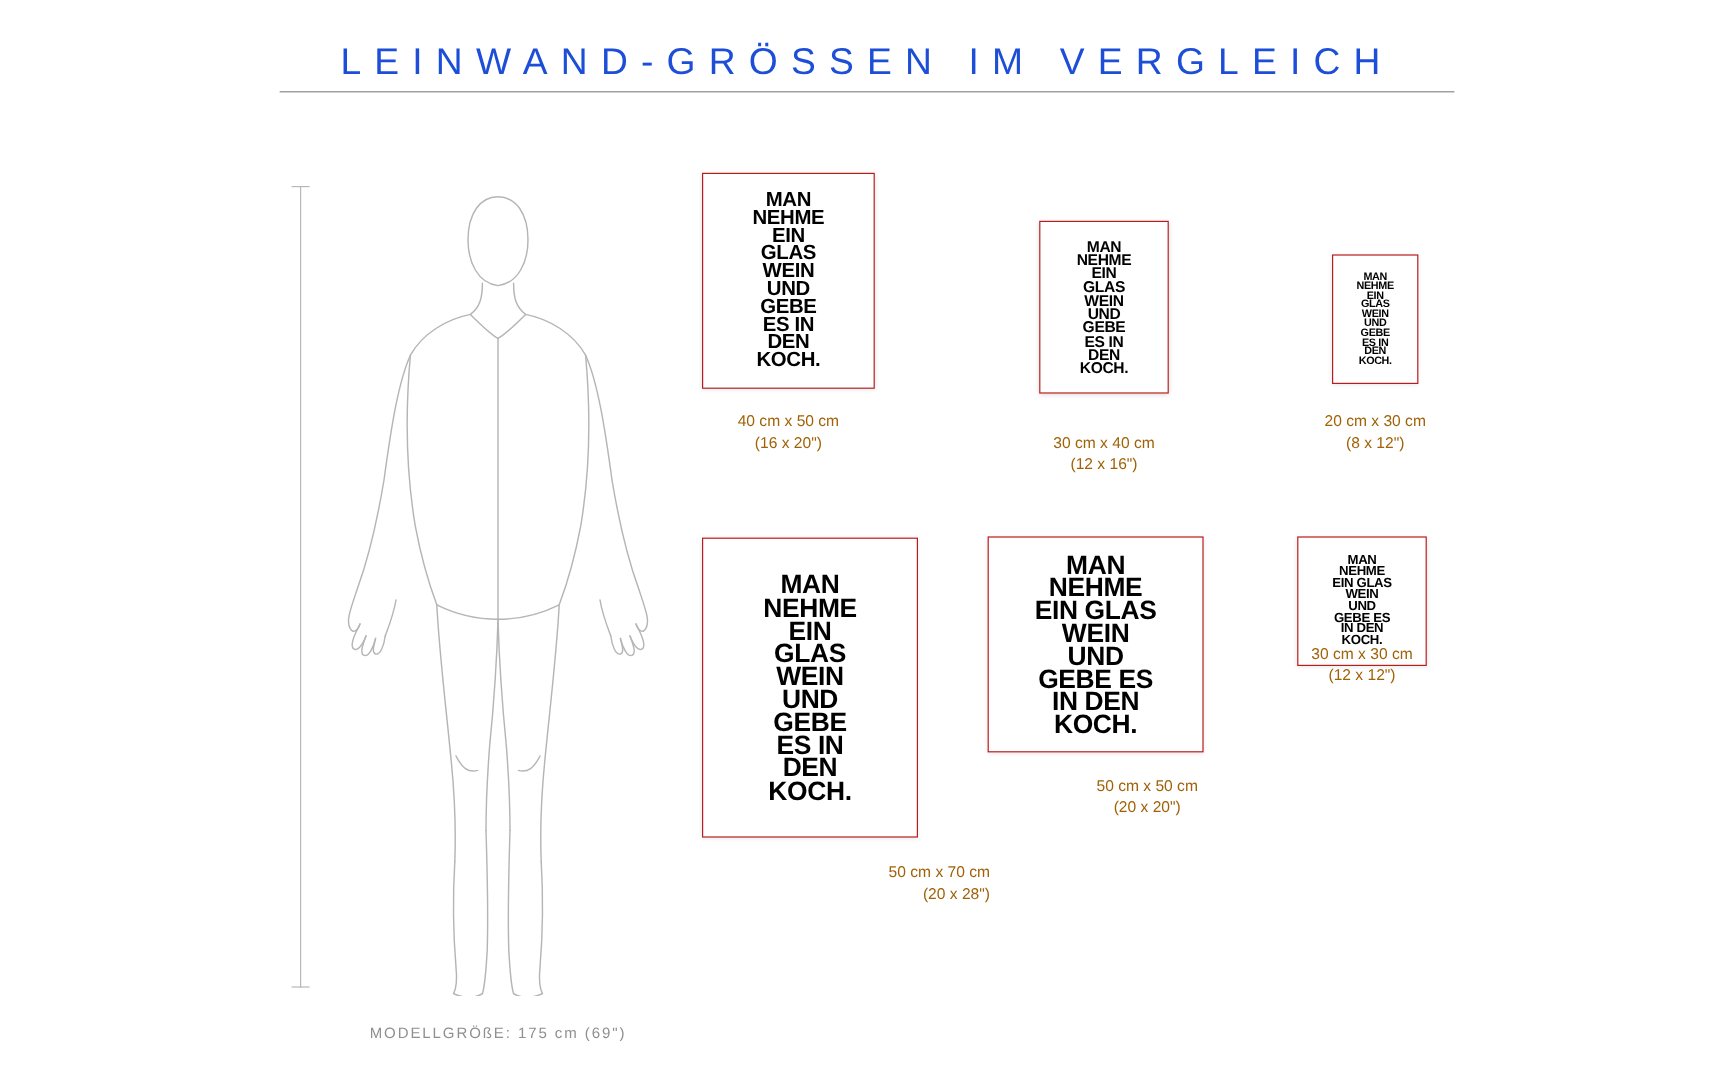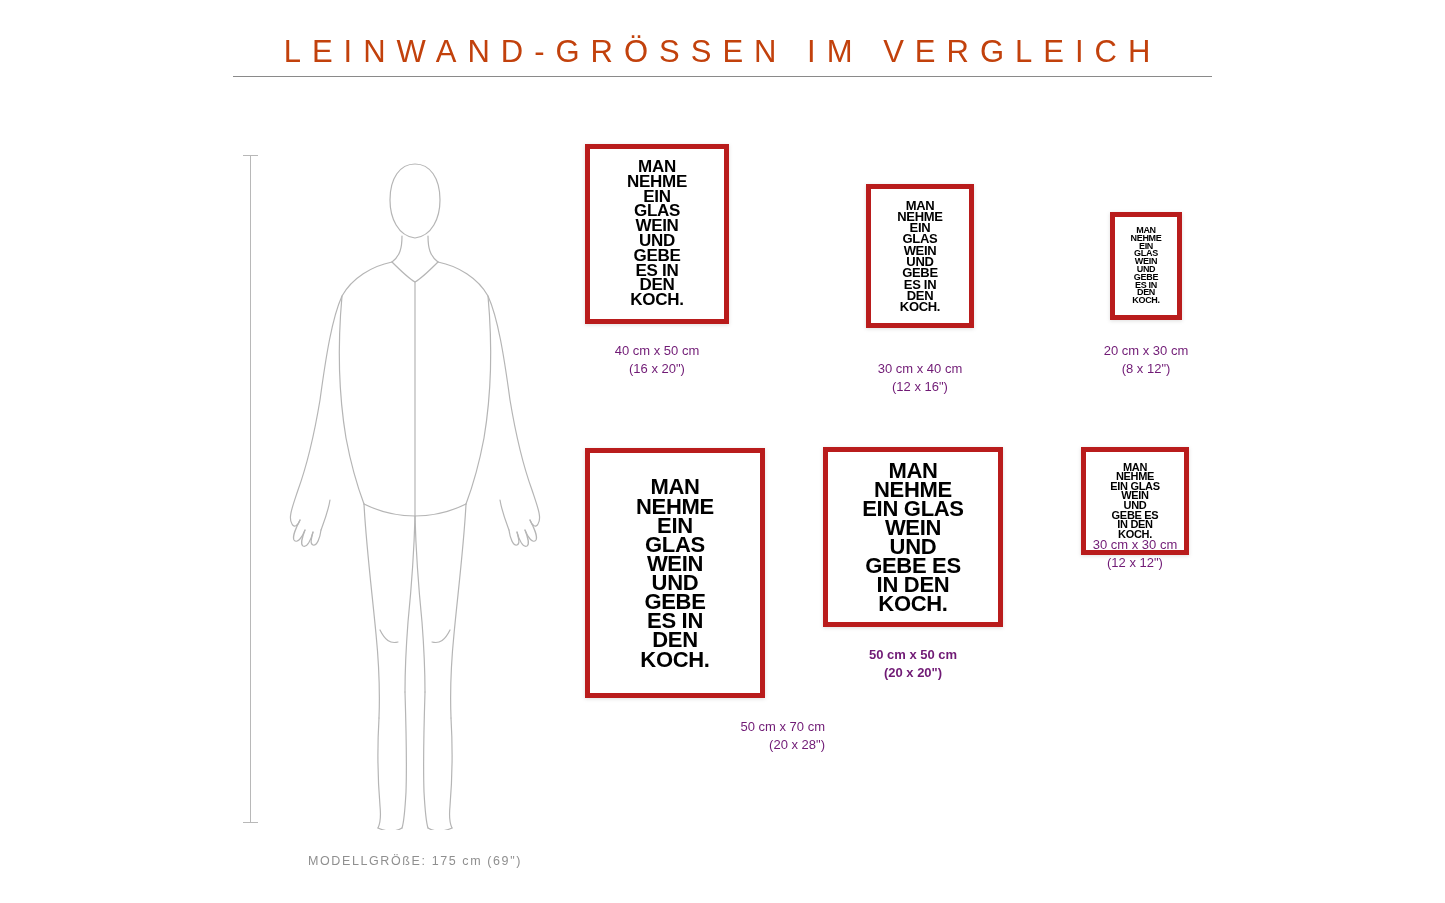--- a/index.html
+++ b/index.html
@@ -20,21 +20,21 @@
   
   .page-title {
     position: absolute;
     top: 34px;
     left: 0;
     width: 1445px;
     text-align: center;
     font-size: 31px;
     letter-spacing: 11px;
     font-weight: 400;
-    color: #c2410c;
+    color: #1d4ed8;
     text-transform: uppercase;
     white-space: nowrap;
   }
   .title-rule {
     position: absolute;
     top: 76px;
     left: 233px;
     width: 979px;
     height: 1px;
     background: #8a8a8a;
@@ -78,21 +78,21 @@
     font-size: 12.5px;
     letter-spacing: 1.6px;
     color: #8f8f8f;
     white-space: nowrap;
   }
 
   
   .canvas {
     position: absolute;
     background: #ffffff;
-    border: 5px solid #b91c1c;
+    border: 1px solid #b91c1c;
     box-shadow: 0 1px 4px rgba(0,0,0,0.13);
     box-sizing: border-box;
     overflow: hidden;
     padding-left: 44px;
   }
   .art {
     position: absolute;
     left: 0; right: 0; top: 0; bottom: 0;
     display: flex;
     flex-direction: column;
@@ -104,41 +104,41 @@
     text-align: center;
     line-height: 0.87;
     letter-spacing: -0.3px;
   }
   .art .ln { display: block; white-space: nowrap; }
 
   .caption {
     position: absolute;
     text-align: center;
     font-size: 13px;
-    color: #701a75;
+    color: #a16207;
     line-height: 1.35;
     white-space: nowrap;
   }
   .caption .sub { display: block; }
 
   
   #canvas-40x50 { left: 585px; top: 144px; width: 144px; height: 180px; }
   #cap-40x50   { left: 525px; top: 342px; width: 264px; }
 
   #canvas-30x40 { left: 866px; top: 184px; width: 108px; height: 144px; }
   #cap-30x40   { left: 786px; top: 360px; width: 268px; }
 
   #canvas-20x30 { left: 1110px; top: 212px; width: 72px; height: 108px; }
   #cap-20x30   { left: 1012px; top: 342px; width: 268px; text-align: center; }
 
   #canvas-50x70 { left: 585px; top: 448px; width: 180px; height: 250px; }
   #cap-50x70   { left: 525px; top: 718px; width: 300px; text-align: right; }
 
   #canvas-50x50 { left: 823px; top: 447px; width: 180px; height: 180px; }
-  #cap-50x50   { left: 783px; top: 646px; width: 260px; font-weight: bold; }
+  #cap-50x50   { left: 826px; top: 646px; width: 260px; }
 
   #canvas-30x30 { left: 1081px; top: 447px; width: 108px; height: 108px; }
   #cap-30x30   { left: 1001px; top: 536px; width: 268px; text-align: center; }
 </style>
 </head>
 <body>
 
 <div class="page-title">LEINWAND-GRÖSSEN IM VERGLEICH</div>
 <div class="title-rule"></div>
 

